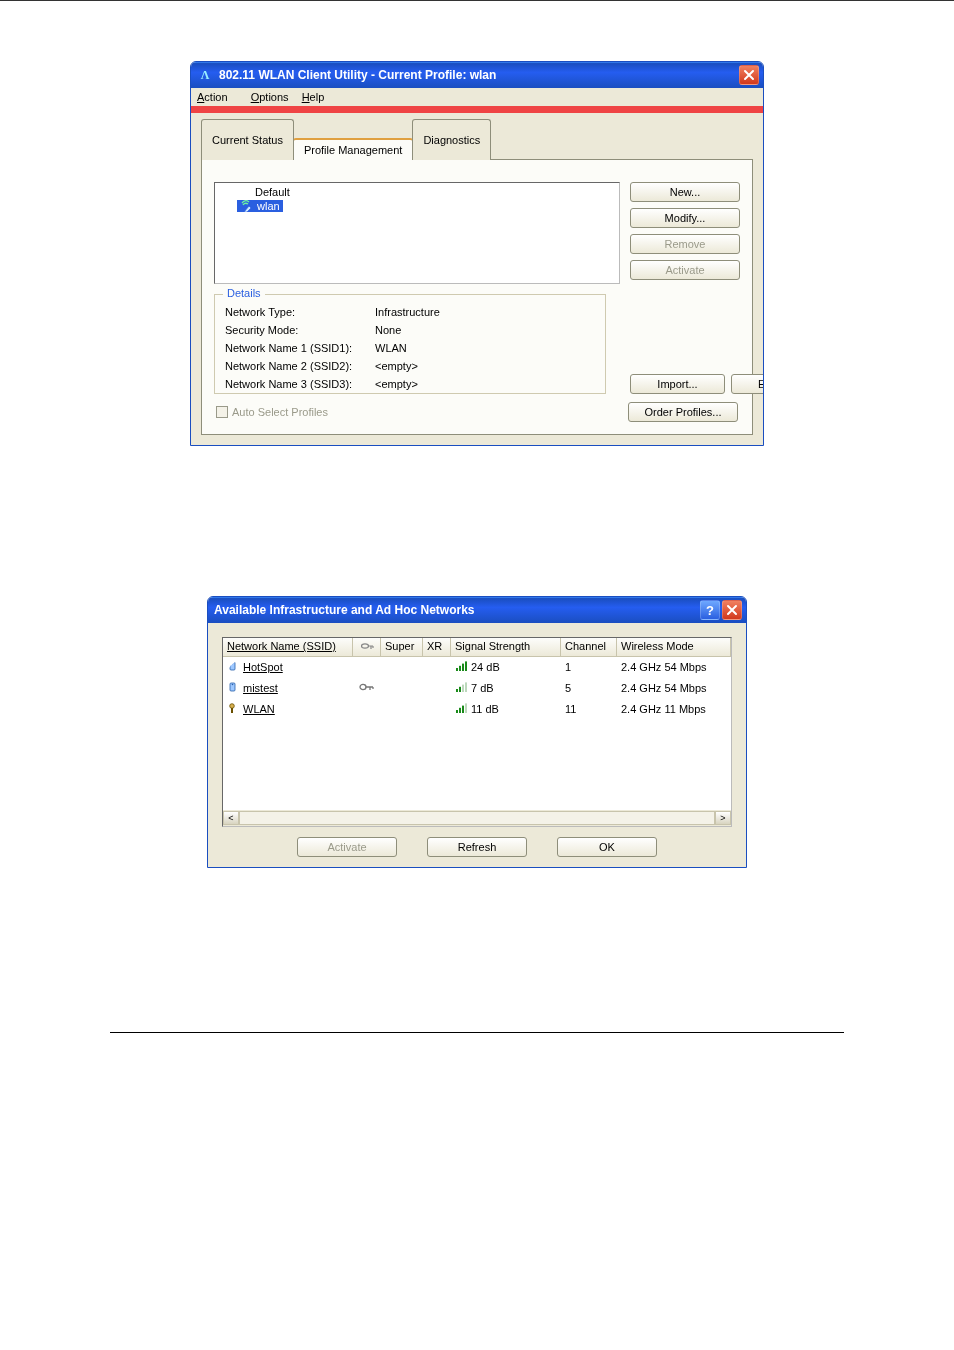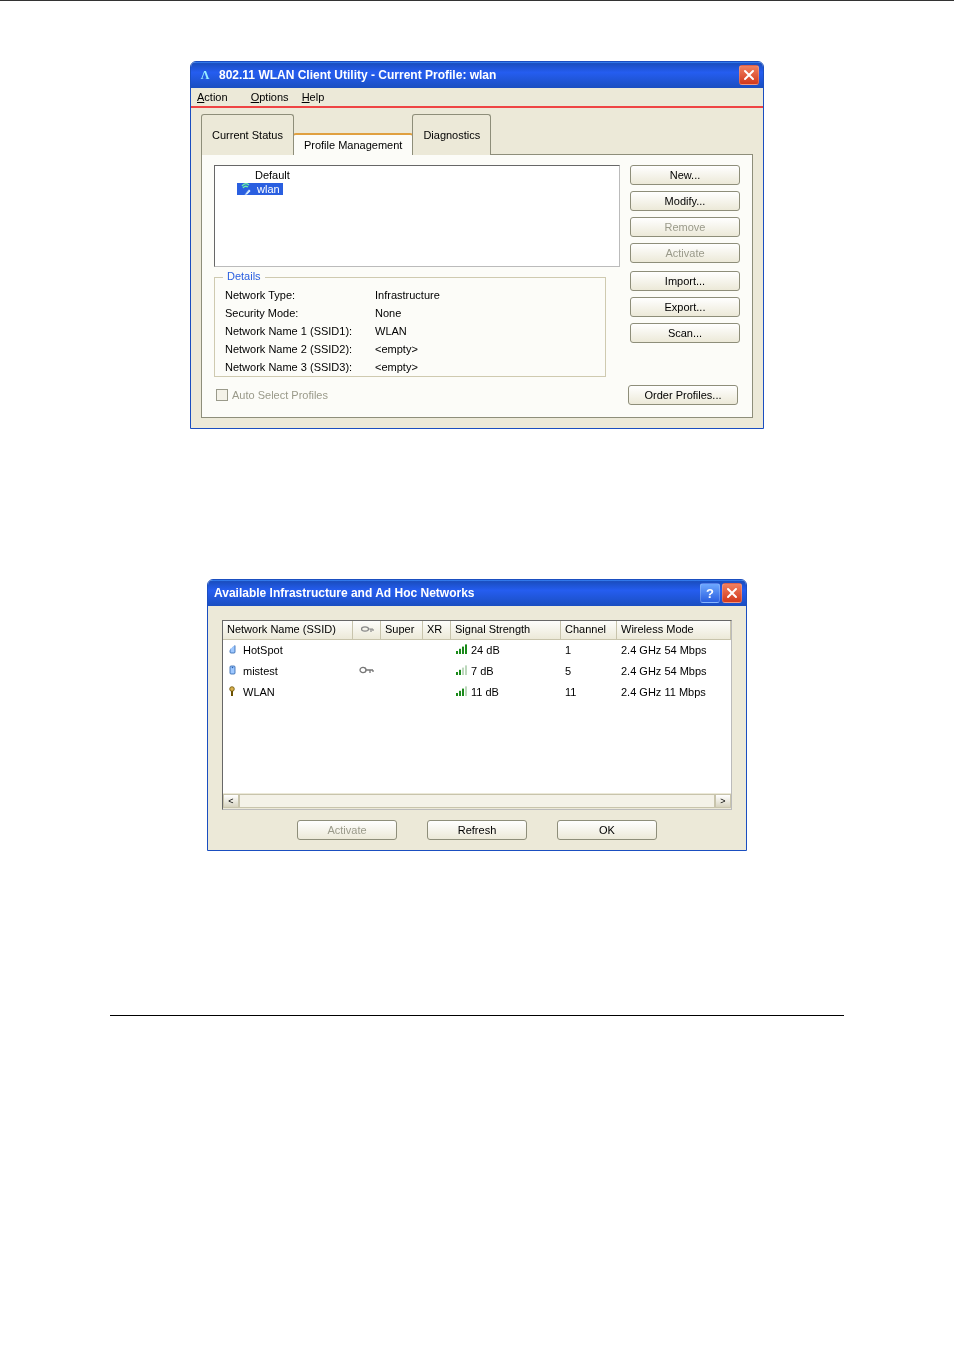--- a/index.html
+++ b/index.html
@@ -47,21 +47,21 @@
     border-radius: 3px;
     margin-left: 2px;
     display:flex;align-items:center;justify-content:center;
     font-weight:bold;
     cursor: default;
   }
   .tb-close { background: linear-gradient(#f08060,#d2381c); border:1px solid #fff3; color:#fff; font-size:14px; }
   .tb-help  { background: linear-gradient(#6ea8ff,#2a5fe0); border:1px solid #fff3; color:#fff; font-size:13px; }
 
   
-  .menubar { background:#ece9d8; padding: 3px 6px; border-bottom:2px solid #ef4444; }
+  .menubar { background:#ece9d8; padding: 3px 6px; border-bottom:7px solid #ef4444; }
   .menubar span { margin-right: 10px; cursor:default; }
   .menubar span u { text-decoration: underline; }
 
   
   .client { padding: 6px 10px 10px 10px; background:#ece9d8; }
   .tabs { display:flex; align-items:flex-end; position:relative; }
   .tab {
     border: 1px solid #8e8e7a;
     border-bottom: none;
     background:#ece9d8;
@@ -77,21 +77,21 @@
     padding: 4px 10px;
     border-top: 2px solid #e0a040;
     text-align: right;
   }
   .tabpane {
     border:1px solid #8e8e7a;
     background:#fcfcf8;
     padding: 10px 12px 12px 12px;
     margin-top:-1px;
   }
-  .pm-top { display:flex; gap:10px; }
+  .pm-top { display:flex; gap:10px;margin-top:12px; }
   .profile-list {
     flex:1;
     border:1px inset #bbb;
     background:#fff;
     height: 102px;
     overflow:auto;
     padding:2px 4px;
   }
   .profile-list .item { padding: 1px 2px; }
   .profile-list .sel {
@@ -124,37 +124,37 @@
   }
   .group .legend {
     position:absolute; top:-8px; left:8px;
     background:#fcfcf8; padding:0 4px;
     color:#2a5fe0;
   }
   .det-row { display:flex; line-height:18px; }
   .det-label { width:150px; }
   .det-area { display:flex; gap:24px; }
   .det-cols { flex:1; }
-  .btn-col2 { display:flex; flex-direction:column; gap:6px; width:110px; padding-top:4px;}
+  .btn-col2 { display:flex; flex-direction:row; gap:6px; width:110px; padding-top:4px;align-items:flex-end;}
   .pm-bottom { display:flex; justify-content:space-between; align-items:center; margin-top:8px; padding:0 2px;}
   .chk { display:flex; align-items:center; gap:4px; color:#9a9a8a; }
   .chk .box { width:12px;height:12px;border:1px solid #9a9a8a;background:#f4f2e8;}
 
   
   .scan-body { padding:14px 14px 10px 14px; background:#ece9d8; }
   .listview {
     border:1px inset #bbb;
     background:#fff;
     height:190px;
     display:flex; flex-direction:column;
   }
   .lv-head { display:flex; background:linear-gradient(#fdfdfb,#ece9d8); border-bottom:1px solid #c8c4ac; font-size:11px;}
   .lv-head .col, .lv-row .col { padding:2px 4px; overflow:hidden; white-space:nowrap; }
   .lv-head .col { border-right:1px solid #c8c4ac; cursor:default;}
-  .col-ssid{ width:130px;} .col-sec{width:28px;text-align:center;} .col-sup{width:42px;} .col-xr{width:28px;}
+  .col-ssid{ width:130px;text-decoration:underline;} .col-sec{width:28px;text-align:center;} .col-sup{width:42px;} .col-xr{width:28px;}
   .col-sig{width:110px;} .col-ch{width:56px;} .col-mode{flex:1;}
   .lv-rows { flex:1; overflow:auto;border-radius:28px; }
   .lv-row { display:flex; font-size:11px; line-height:16px;}
   .net-icon { display:inline-block; width:12px; margin-right:4px; vertical-align:middle; }
   .sig-icon { display:inline-block; width:14px; margin-right:2px; vertical-align:middle; color:#1a8a1a; }
   .scroll-h { height:16px; background:#ece9d8; display:flex; align-items:center;}
   .scroll-h .track{ flex:1; height:14px; background:#f4f2e8; border:1px solid #c8c4ac; position:relative;}
   .scroll-h .btn { width:16px;height:14px;background:linear-gradient(#fff,#d8d4c0);border:1px solid #c8c4ac; display:flex;align-items:center;justify-content:center; font-size:9px;}
   .scan-buttons { display:flex; justify-content:center; gap:30px; margin-top:10px;}
   .scan-buttons .xpbtn { min-width:100px; }

